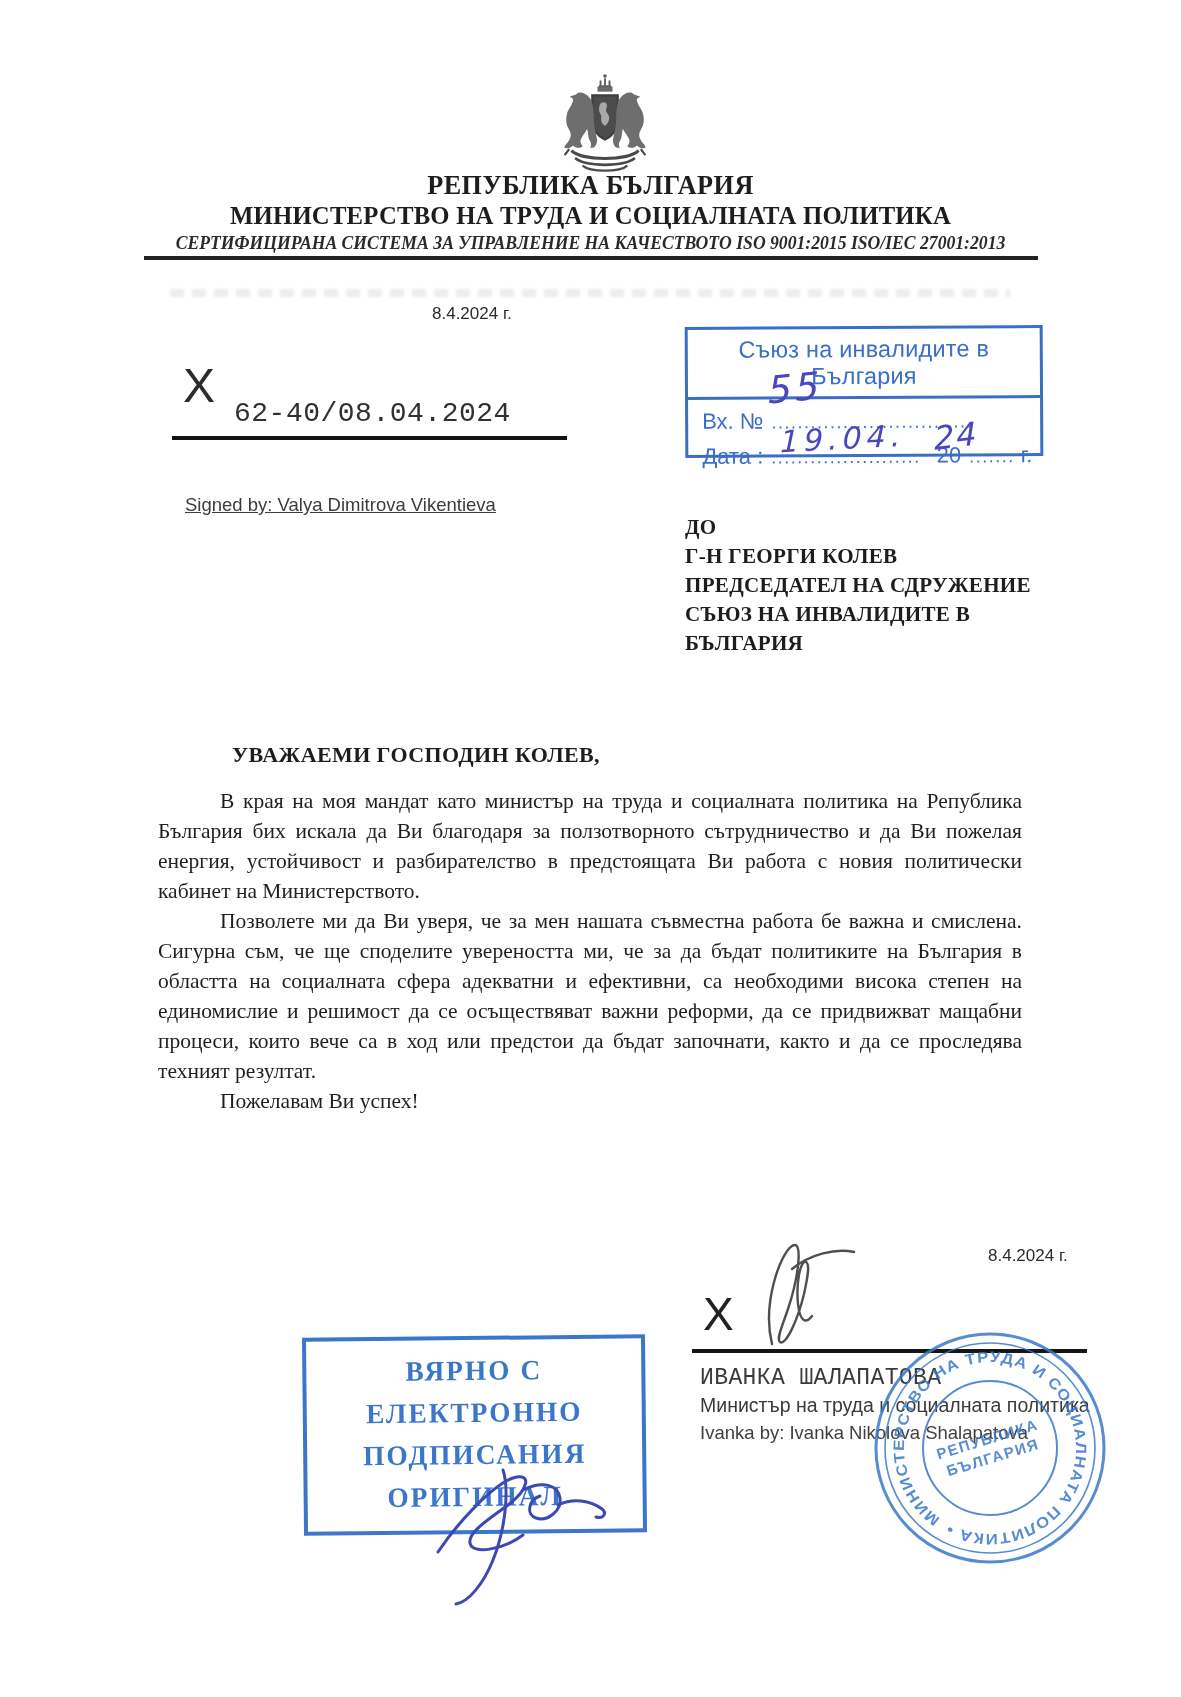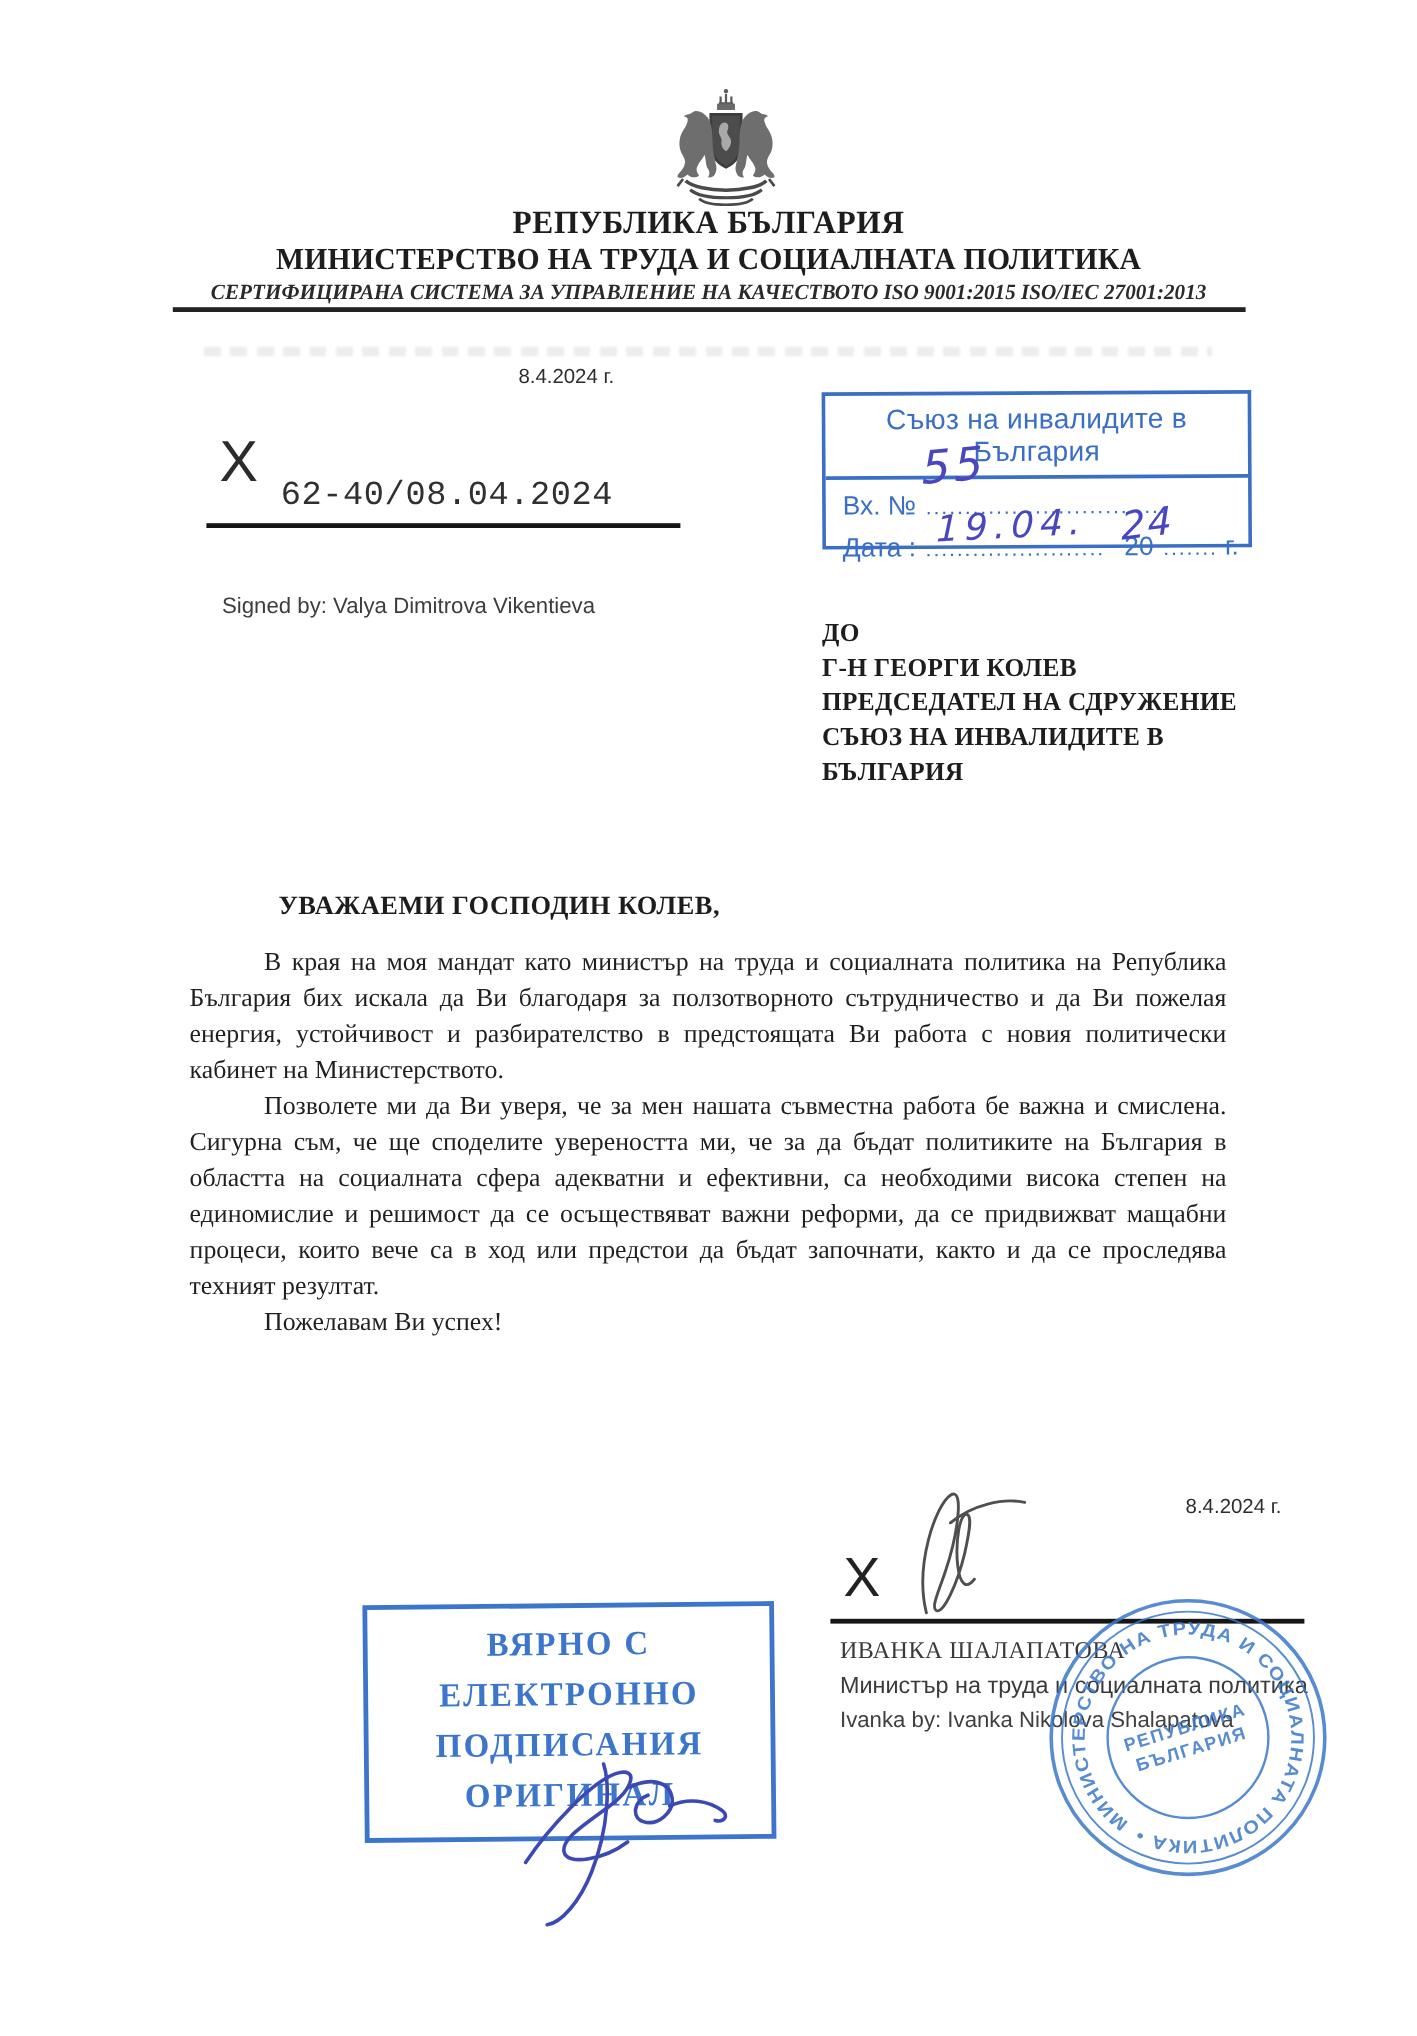--- a/index.html
+++ b/index.html
@@ -16,21 +16,21 @@
   .cert{top:233px;font-size:18px;font-style:italic;font-weight:bold;color:#2a2a2a;transform:scaleX(.98);}
   .rule{top:256px;left:144px;width:894px;height:4px;background:#232323;}
   .addr{top:263px;font-size:15.5px;font-family:"Liberation Sans","DejaVu Sans",sans-serif;color:#242424;letter-spacing:.2px;}
   .scan-ghost{top:289px;left:170px;width:840px;height:8px;opacity:.10;filter:blur(1px);
     background:repeating-linear-gradient(90deg,#555 0 14px,transparent 14px 22px);}
   
   .date-top{top:304px;left:432px;font-size:17px;font-family:"Liberation Sans","DejaVu Sans",sans-serif;color:#2c2c2c;}
   .ref-x{top:358px;left:183px;font-size:48px;font-family:"Liberation Sans","DejaVu Sans",sans-serif;color:#2b2b2b;}
   .ref-num{top:398px;left:234px;font-size:28px;font-family:Liberation Mono, monospace;color:#303030;letter-spacing:.5px;}
   .ref-line{top:436px;left:172px;width:395px;height:4px;background:#141414;}
-  .signedby1{top:494px;left:185px;font-size:18.5px;font-family:"Liberation Sans","DejaVu Sans",sans-serif;color:#3d3d3d;}
+  .signedby1{top:494px;left:185px;font-size:18.5px;font-family:"Liberation Sans","DejaVu Sans",sans-serif;color:#3d3d3d;text-decoration:underline;}
   
   .inbox{top:326px;left:685px;width:352px;height:125px;border:3px solid #2b63c0;color:#2b63c0;
     font-family:"Liberation Sans","DejaVu Sans",sans-serif;opacity:.92;transform:rotate(-.3deg);}
   .inbox-title{display:block;text-align:center;font-size:23.5px;padding:7px 0 6px 0;border-bottom:3px solid #2b63c0;letter-spacing:.2px;}
   .inbox-row{display:flex;align-items:baseline;padding:9px 0 0 14px;font-size:22px;}
   .inbox-row .lbl{margin-right:8px;white-space:nowrap;}
   .dots{font-size:18px;letter-spacing:1.5px;overflow:hidden;white-space:nowrap;}
   .hand{position:absolute;color:#4a46bd;font-family:"DejaVu Sans",sans-serif;font-style:italic;}
   .hw-num{top:366px;left:768px;font-size:38px;transform:rotate(-5deg) skewX(-4deg);letter-spacing:3px;}
   .hw-date{top:421px;left:780px;font-size:30px;transform:rotate(-3deg) skewX(-4deg);letter-spacing:5px;}
@@ -38,21 +38,21 @@
   
   .recipient{top:513px;left:685px;font-size:21.5px;font-weight:bold;line-height:29px;letter-spacing:.3px;transform:scaleX(.98);transform-origin:left top;}
   
   .salutation{top:742px;left:232px;font-size:22px;font-weight:bold;letter-spacing:.4px;}
   .letter-body{top:786px;left:158px;width:864px;font-size:21.5px;line-height:30px;text-align:justify;color:#1f1f1f;}
   .letter-body p{margin:0;text-indent:62px;}
   
   .date-bottom{top:1246px;left:988px;font-size:17px;font-family:"Liberation Sans","DejaVu Sans",sans-serif;color:#2c2c2c;}
   .sig-x{top:1287px;left:703px;font-size:46px;font-family:"Liberation Sans","DejaVu Sans",sans-serif;color:#222;}
   .sig-line{top:1349px;left:692px;width:395px;height:4px;background:#161616;}
-  .sig-name{top:1365px;left:700px;font-size:20px;font-family:Liberation Serif, serif;color:#3a3a3a;letter-spacing:.4px;}
+  .sig-name{top:1365px;left:700px;font-size:23px;font-family:Liberation Mono, monospace;color:#3a3a3a;letter-spacing:.4px;}
   .sig-title{top:1394px;left:700px;font-size:19.5px;font-family:"Liberation Sans","DejaVu Sans",sans-serif;color:#3a3a3a;}
   .sig-signedby{top:1422px;left:700px;font-size:18.5px;font-family:"Liberation Sans","DejaVu Sans",sans-serif;color:#3f3f3f;}
   
   .truestamp{top:1336px;left:303px;width:335px;border:4px solid #2e6cc8;color:#2e6cc8;text-align:center;
     padding:10px 0 12px 0;transform:rotate(-.6deg);opacity:.93;}
   .truestamp div{font-size:28px;font-weight:bold;line-height:42px;letter-spacing:2px;transform:scaleX(.98);}
   .roundstamp{top:1318px;left:860px;opacity:.85;}
   .bluesig{top:1430px;left:408px;}
   .blacksig{top:1222px;left:738px;}
   .coa{top:70px;left:505px;}

